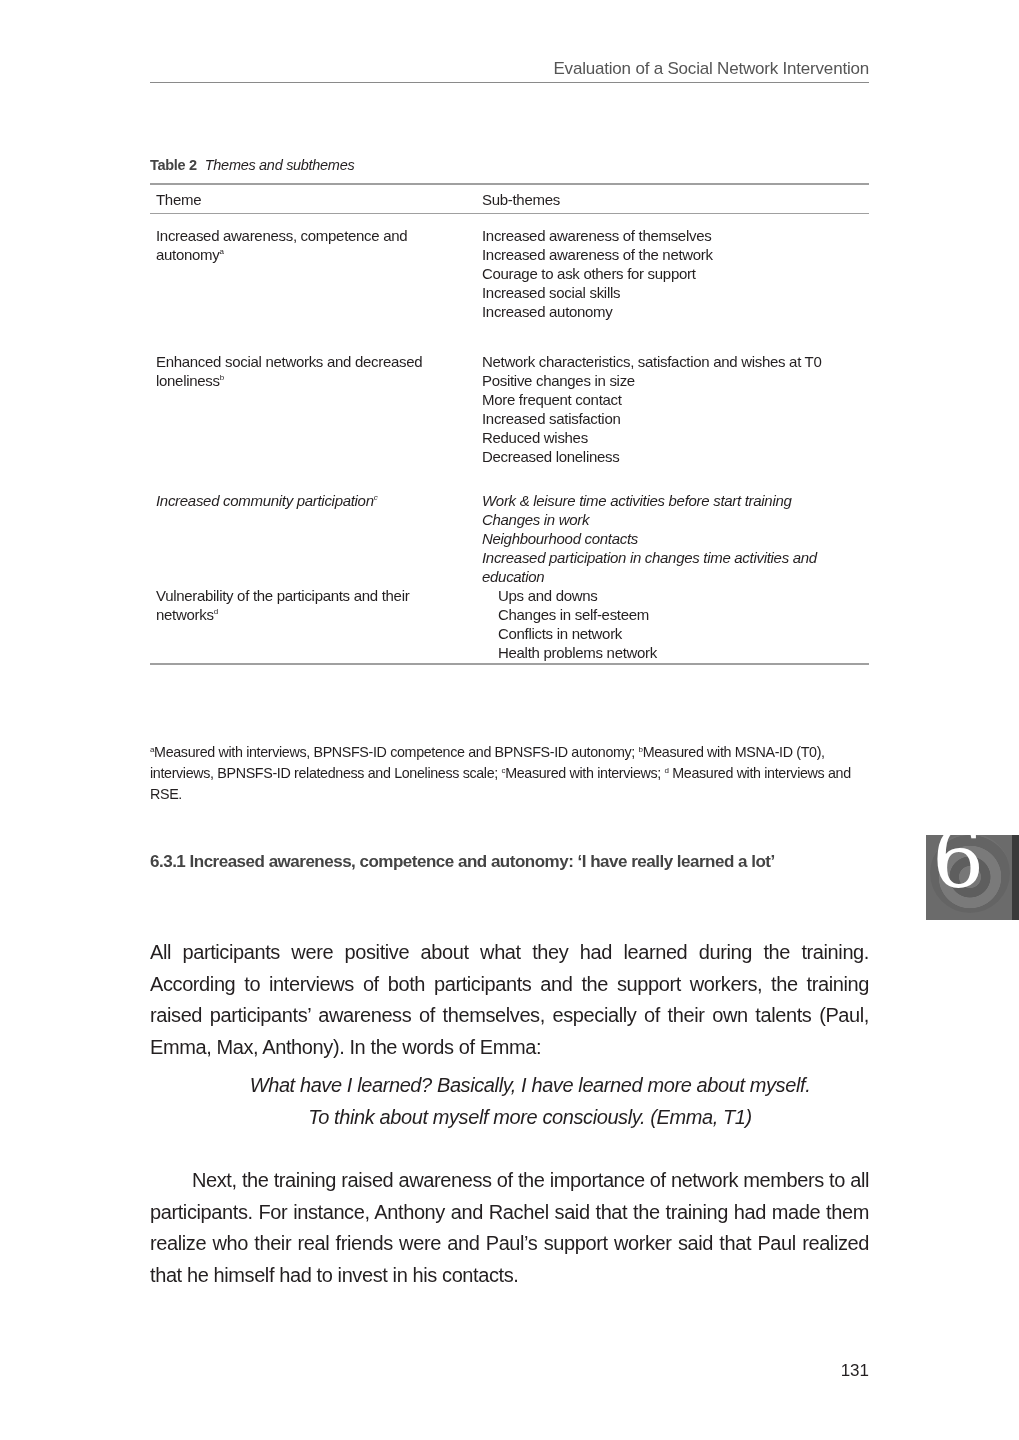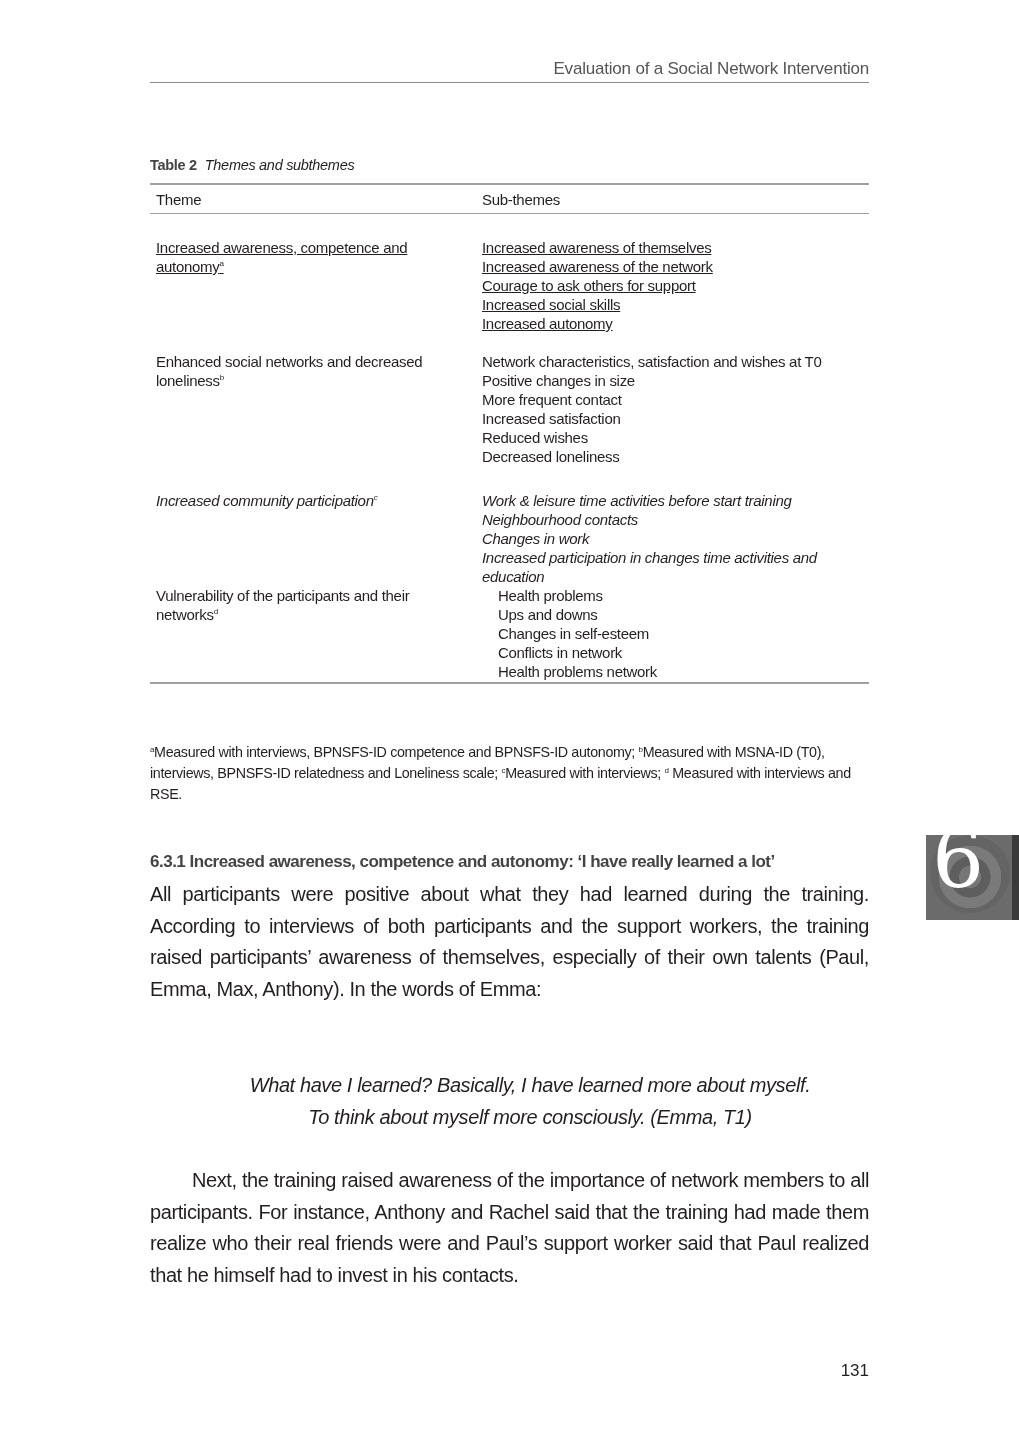--- a/index.html
+++ b/index.html
@@ -33,21 +33,21 @@
   .chapter-tab .edge { position: absolute; right: 0; top: 0; width: 7px; height: 100%; background: #3a3a3a; }
   .chapter-tab .ring1 { position: absolute; left: 4px; top: -2px; width: 80px; height: 80px; border-radius: 50%;
                         background: radial-gradient(circle at 50% 55%, #777 0 18%, #5e5e5e 19% 34%, #7a7a7a 35% 52%, #646464 53% 70%, #707070 71%); }
   .chapter-tab .num { position: absolute; left: 6px; top: -16px; font-family: "DejaVu Serif", serif; font-size: 82px;
                       color: #ffffff; font-weight: normal; line-height: 1; }
 
   .section-title { position: absolute; left: 150px; top: 846px; width: 730px; font-size: 17px; font-weight: bold;
                    line-height: 32px; color: #444; letter-spacing: -0.5px; }
   .body-text { position: absolute; left: 150px; width: 719px; font-size: 20px; line-height: 31.5px; text-align: justify;
                letter-spacing: -0.4px; }
-  .p1 { top: 879px; }
+  .p1 { top: 937px; }
   .quote { position: absolute; left: 210px; top: 1070px; width: 640px; font-size: 20px; line-height: 31.5px;
            font-style: italic; letter-spacing: -0.4px; text-align: center; }
   .p2 { top: 1165px; text-indent: 42px; }
   .page-num { position: absolute; left: 820px; top: 1361px; width: 49px; text-align: right; font-size: 17px; }
 </style>
 </head>
 <body>
 
 <div class="running-head">Evaluation of a Social Network Intervention</div>
 <div class="head-rule"></div>
@@ -57,58 +57,57 @@
 </div>
 
 <div class="tbl">
   <div class="rule-top"></div>
   <div class="hdr">
     <div class="c1">Theme</div>
     <div class="c2">Sub-themes</div>
   </div>
   <div class="rule-mid"></div>
 
-  <div class="row" style="margin-top:24px;text-decoration:underline;">
+  <div class="row" style="margin-top:12px;">
     <div class="c1"><span>Increased awareness, competence and autonomy</span><sup>a</sup></div>
     <div class="c2">
       <span class="sub-item">Increased awareness of themselves</span>
       <span class="sub-item">Increased awareness of the network</span>
       <span class="sub-item">Courage to ask others for support</span>
       <span class="sub-item">Increased social skills</span>
       <span class="sub-item">Increased autonomy</span>
     </div>
   </div>
 
-  <div class="row" style="margin-top:19px;">
+  <div class="row" style="margin-top:31px;">
     <div class="c1"><span>Enhanced social networks and decreased loneliness</span><sup>b</sup></div>
     <div class="c2">
       <span class="sub-item">Network characteristics, satisfaction and wishes at T0</span>
       <span class="sub-item">Positive changes in size</span>
       <span class="sub-item">More frequent contact</span>
       <span class="sub-item">Increased satisfaction</span>
       <span class="sub-item">Reduced wishes</span>
       <span class="sub-item">Decreased loneliness</span>
     </div>
   </div>
 
   <div class="row" style="margin-top:25px;font-style:italic;">
     <div class="c1"><span>Increased community participation</span><sup>c</sup></div>
     <div class="c2">
       <span class="sub-item">Work &amp; leisure time activities before start training</span>
+      <span class="sub-item">Changes in work</span>
       <span class="sub-item">Neighbourhood contacts</span>
-      <span class="sub-item">Changes in work</span>
       <span class="sub-item">Increased participation in changes time activities and</span>
       <span class="sub-item">education</span>
     </div>
   </div>
 
   <div class="row" style="gap:16px;">
     <div class="c1"><span>Vulnerability of the participants and their networks</span><sup>d</sup></div>
     <div class="c2">
-      <span class="sub-item">Health problems</span>
       <span class="sub-item">Ups and downs</span>
       <span class="sub-item">Changes in self-esteem</span>
       <span class="sub-item">Conflicts in network</span>
       <span class="sub-item">Health problems network</span>
     </div>
   </div>
   <div class="rule-bot" style="margin-top:1px;"></div>
 </div>
 
 <div class="footnote"><sup>a</sup><span>Measured with interviews, BPNSFS-ID competence and  BPNSFS-ID autonomy; </span> <sup>b</sup><span>Measured with MSNA-ID (T0), interviews, BPNSFS-ID relatedness and Loneliness scale; </span><sup>c</sup><span>Measured with interviews; </span><sup>d</sup> <span>Measured with interviews and RSE.</span></div>

